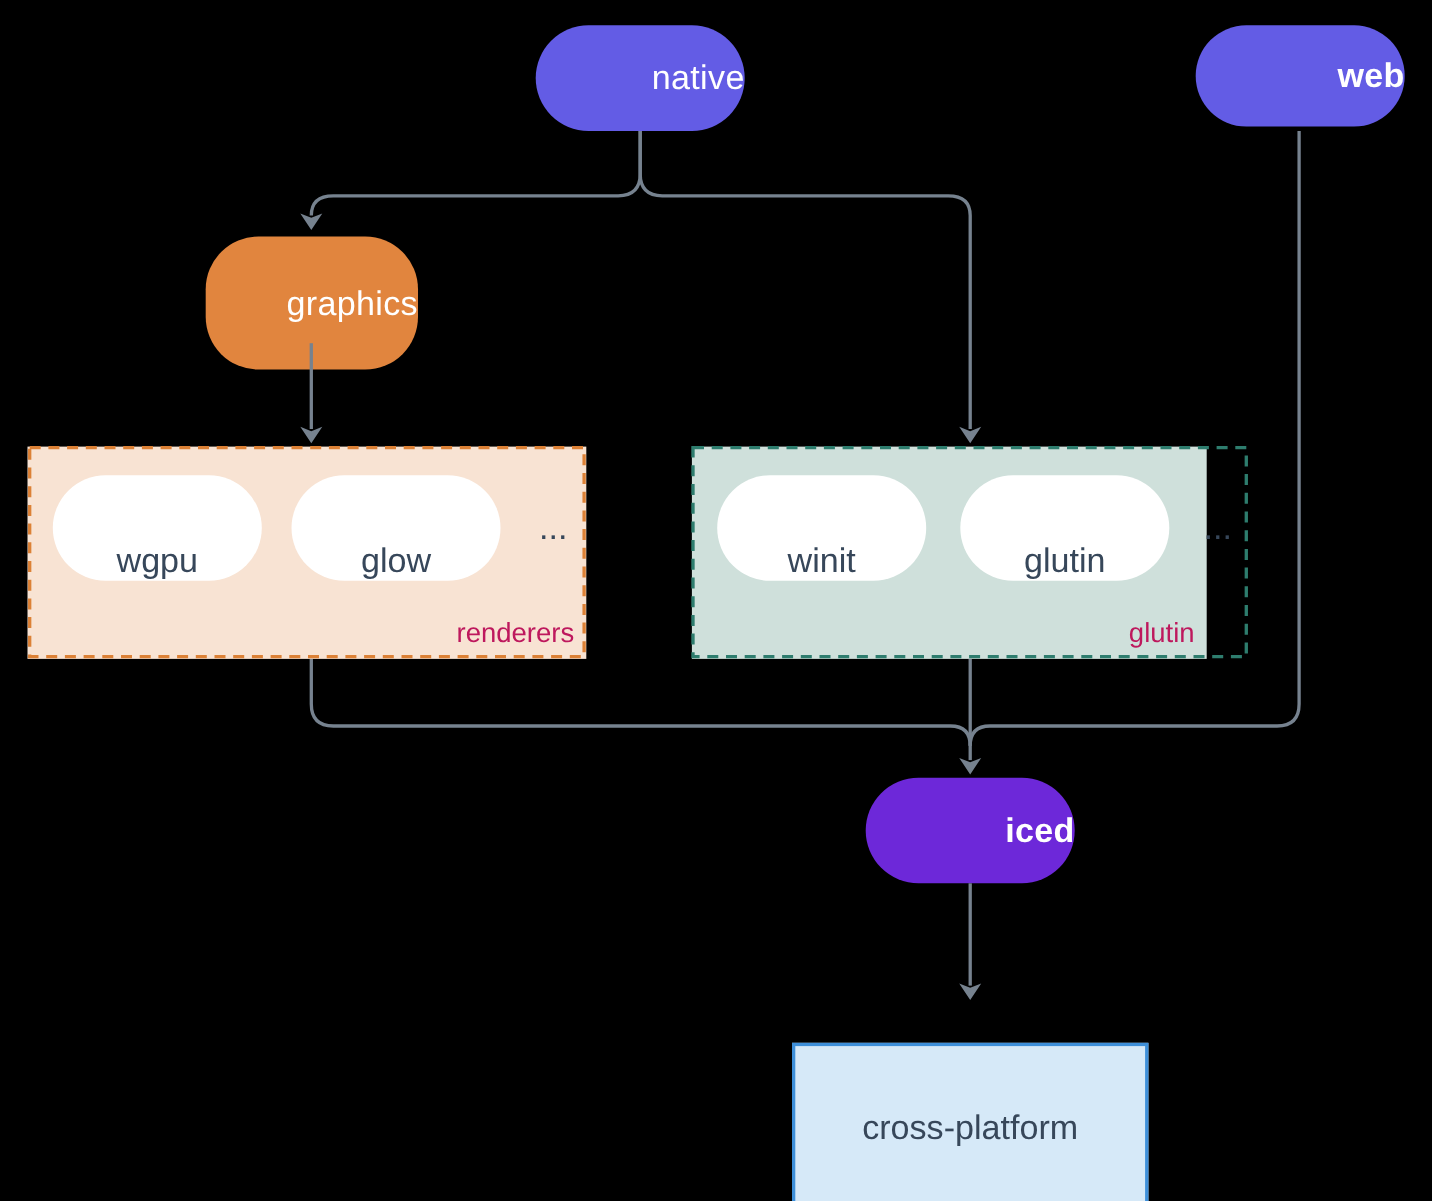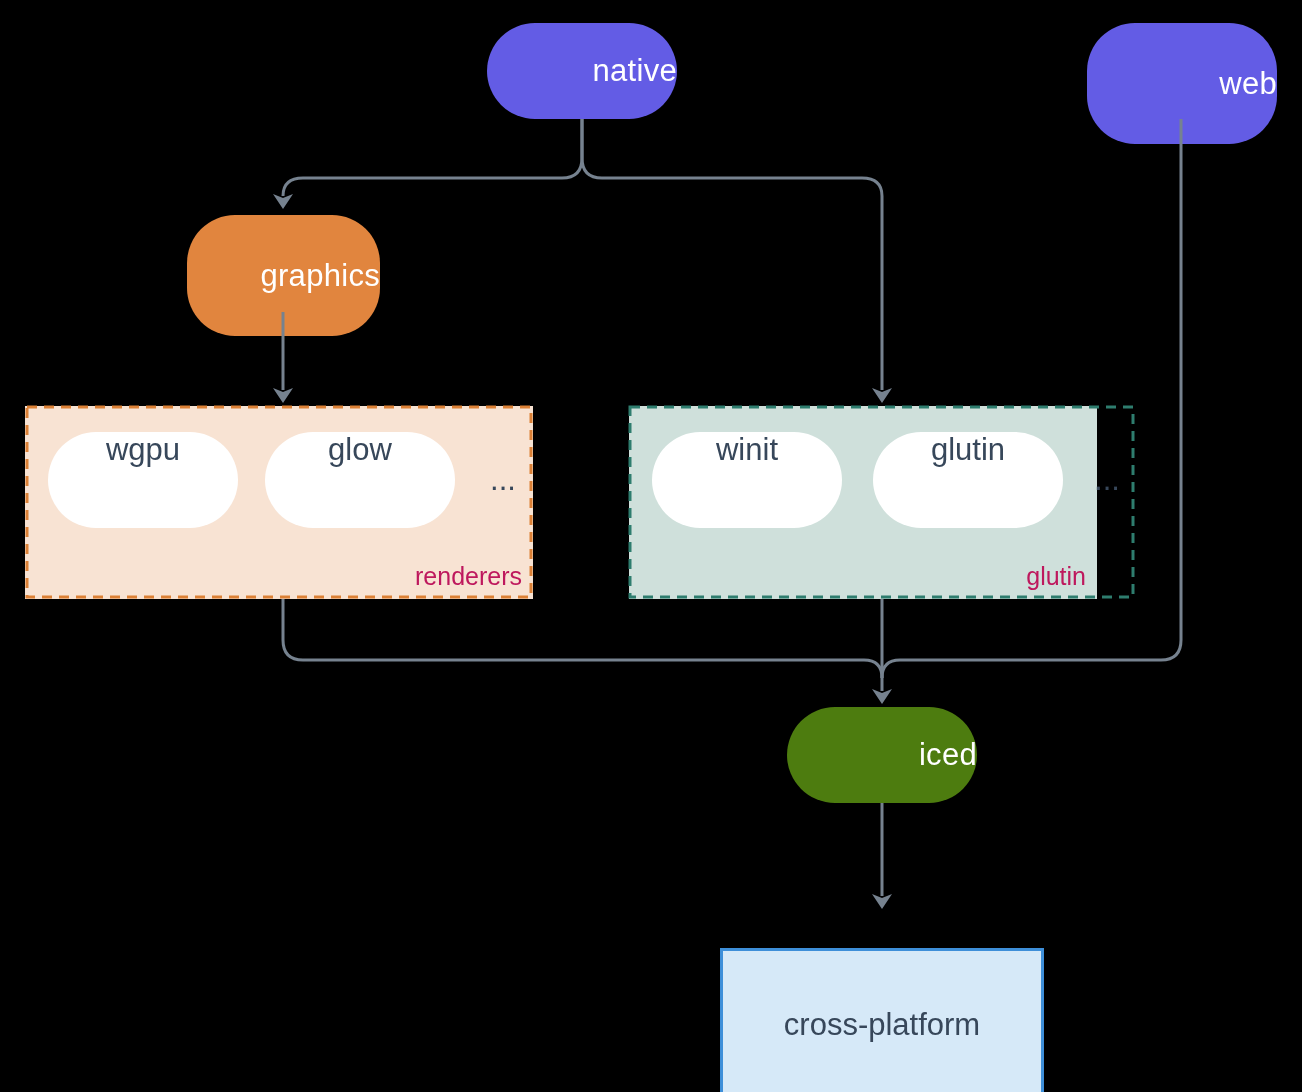--- a/index.html
+++ b/index.html
@@ -12,33 +12,33 @@
   }
   .pill{
     position:absolute;
     display:flex;align-items:center;justify-content:flex-end;
     border-radius:48px;
     font-size:31px;
     letter-spacing:.3px;
     color:#fff;
   }
   .pill-native{left:487px;top:23px;width:190px;height:96px;background:#635CE5;}
-  .pill-web{left:1087px;top:23px;width:190px;height:121px;background:#635CE5;}
+  .pill-web{left:1087px;top:23px;width:190px;height:92px;background:#635CE5;font-weight:bold;}
   .pill-graphics{left:187px;top:215px;width:193px;height:121px;background:#E1853E;}
-  .pill-iced{left:787px;top:707px;width:190px;height:96px;background:#4d7c0f;}
+  .pill-iced{left:787px;top:707px;width:190px;height:96px;background:#6d28d9;font-weight:bold;}
 
   .group{
     position:absolute;top:406px;height:193px;
   }
   .group-renderers{left:25px;width:508px;background:#F8E3D3;}
   .group-shells{left:629px;width:468px;background:#CFE0DB;}
   .group .inner-pill{
     position:absolute;top:26px;width:190px;height:96px;
     background:#fff;border-radius:48px;
-    display:flex;align-items:flex-start;justify-content:center;
+    display:flex;align-items:flex-end;justify-content:center;
     font-size:31px;color:#37475A;
   }
   .group-renderers .p1{left:23px;}
   .group-renderers .p2{left:240px;}
   .group-shells .p1{left:23px;}
   .group-shells .p2{left:244px;}
   .ellipsis{
     position:absolute;top:26px;height:96px;width:46px;
     display:flex;align-items:center;justify-content:center;
     font-size:31px;color:#37475A;

